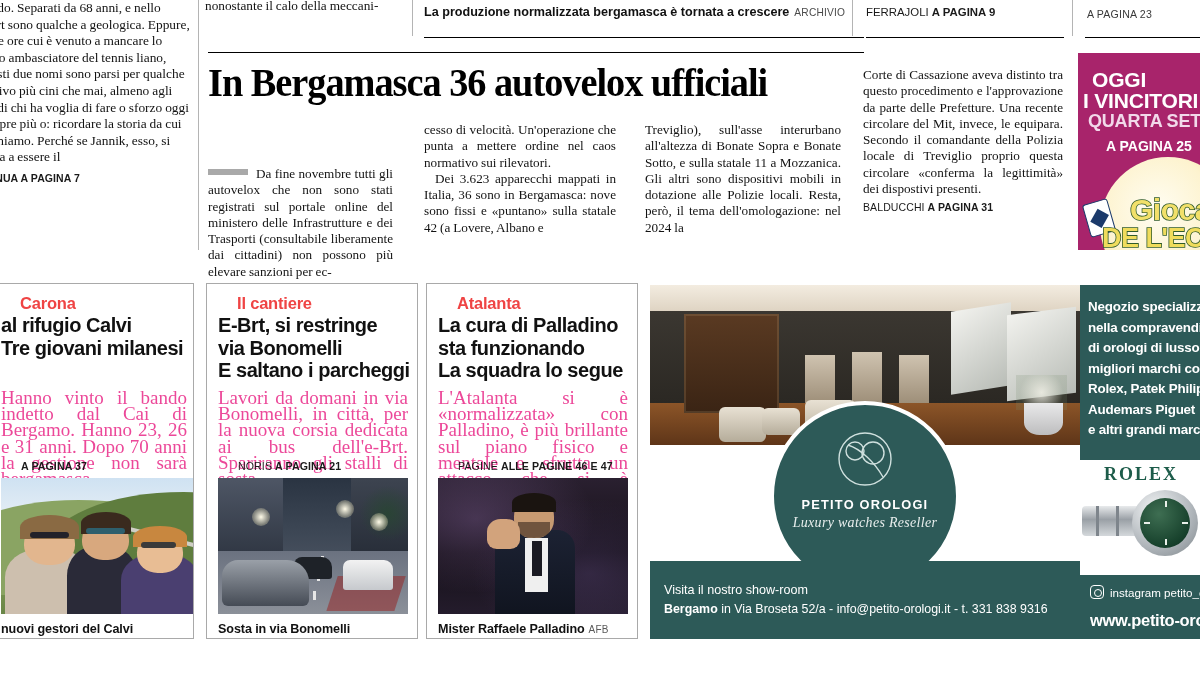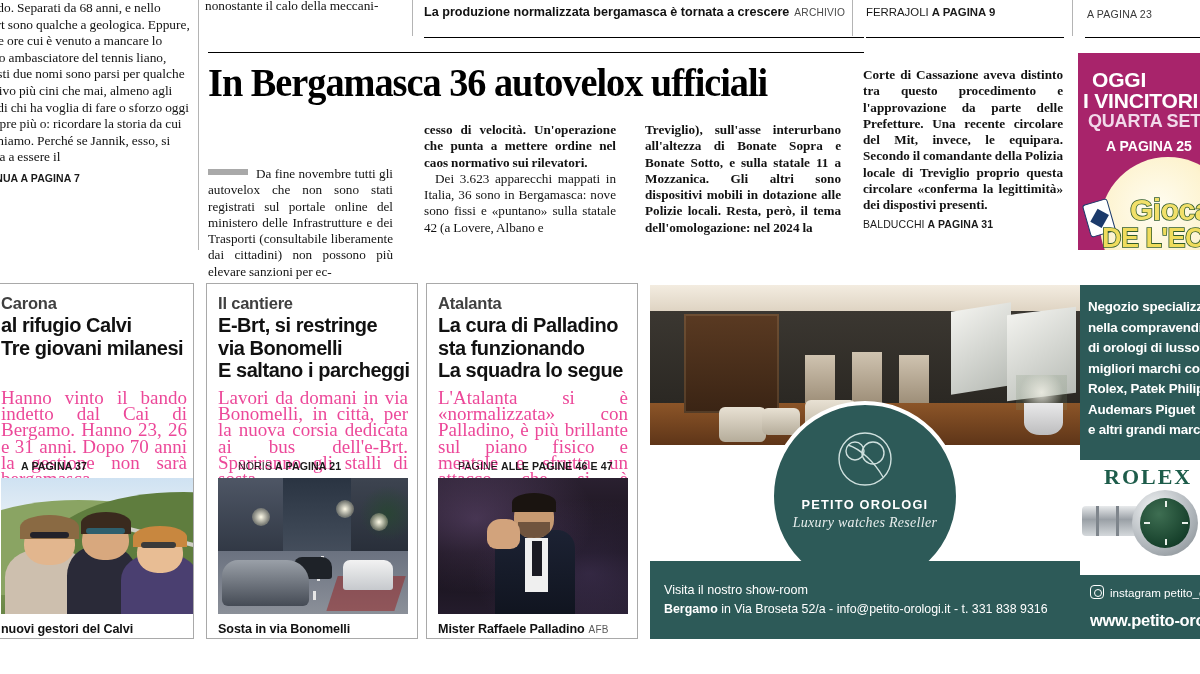--- a/index.html
+++ b/index.html
@@ -23,21 +23,21 @@
     font-family: "Liberation Serif", serif;
     font-size: 13.2px;
     line-height: 16.3px;
     text-align: justify;
     color: #121212;
     -webkit-hyphens: auto;
     hyphens: auto;
     word-spacing: -0.4px;
   }
   .body-col p { margin: 0; text-indent: 11px; }
-  .body-col p.noind { text-indent: 0; font-weight: bold; }
+  .body-col p.noind { text-indent: 0; }
 
   .credit {
     font-family: "Liberation Sans", sans-serif;
     font-size: 10.5px;
     letter-spacing: 0.1px;
     color: #1a1a1a;
     white-space: nowrap;
   }
   .credit b { font-weight: 700; }
 
@@ -174,23 +174,24 @@
     position: absolute;
     background: #fff;
     border: 1px solid #a9a9a9;
     overflow: hidden;
   }
 
   .kicker {
     font-family: "Liberation Sans", sans-serif;
     font-weight: 700;
     font-size: 16.5px;
-    color: #404040;
+    color: #ef4444;
     letter-spacing: -0.2px;
     white-space: nowrap;
+    padding-left: 19px;
   }
   .card-head {
     font-family: "Liberation Sans", sans-serif;
     font-weight: 700;
     font-size: 20px;
     line-height: 22.5px;
     color: #111;
     letter-spacing: -0.45px;
     white-space: nowrap;
   }
@@ -397,21 +398,21 @@
     letter-spacing: -0.2px;
     white-space: pre;
   }
   .ad-watch {
     position: absolute; left: 0; top: 175px; width: 130px; height: 115px;
     background: #ffffff; overflow: hidden;
   }
   .rolex-word {
     position: absolute; left: 24px; top: 4px;
     font-family: "Liberation Serif", serif;
-    font-weight: 700; font-size: 22px; letter-spacing: 2px;
+    font-weight: 700; font-size: 18px; letter-spacing: 2px;
     color: #1d5c4a; white-space: nowrap;
   }
   .watch-band {
     position: absolute; left: 2px; top: 46px; width: 66px; height: 30px;
     background: linear-gradient(180deg,#e8eaec,#9aa0a6 45%,#d4d8db);
     border-radius: 4px;
   }
   .watch-band:before, .watch-band:after {
     content:""; position:absolute; top:0; height:100%; width:3px; background:#7e858c;
   }

